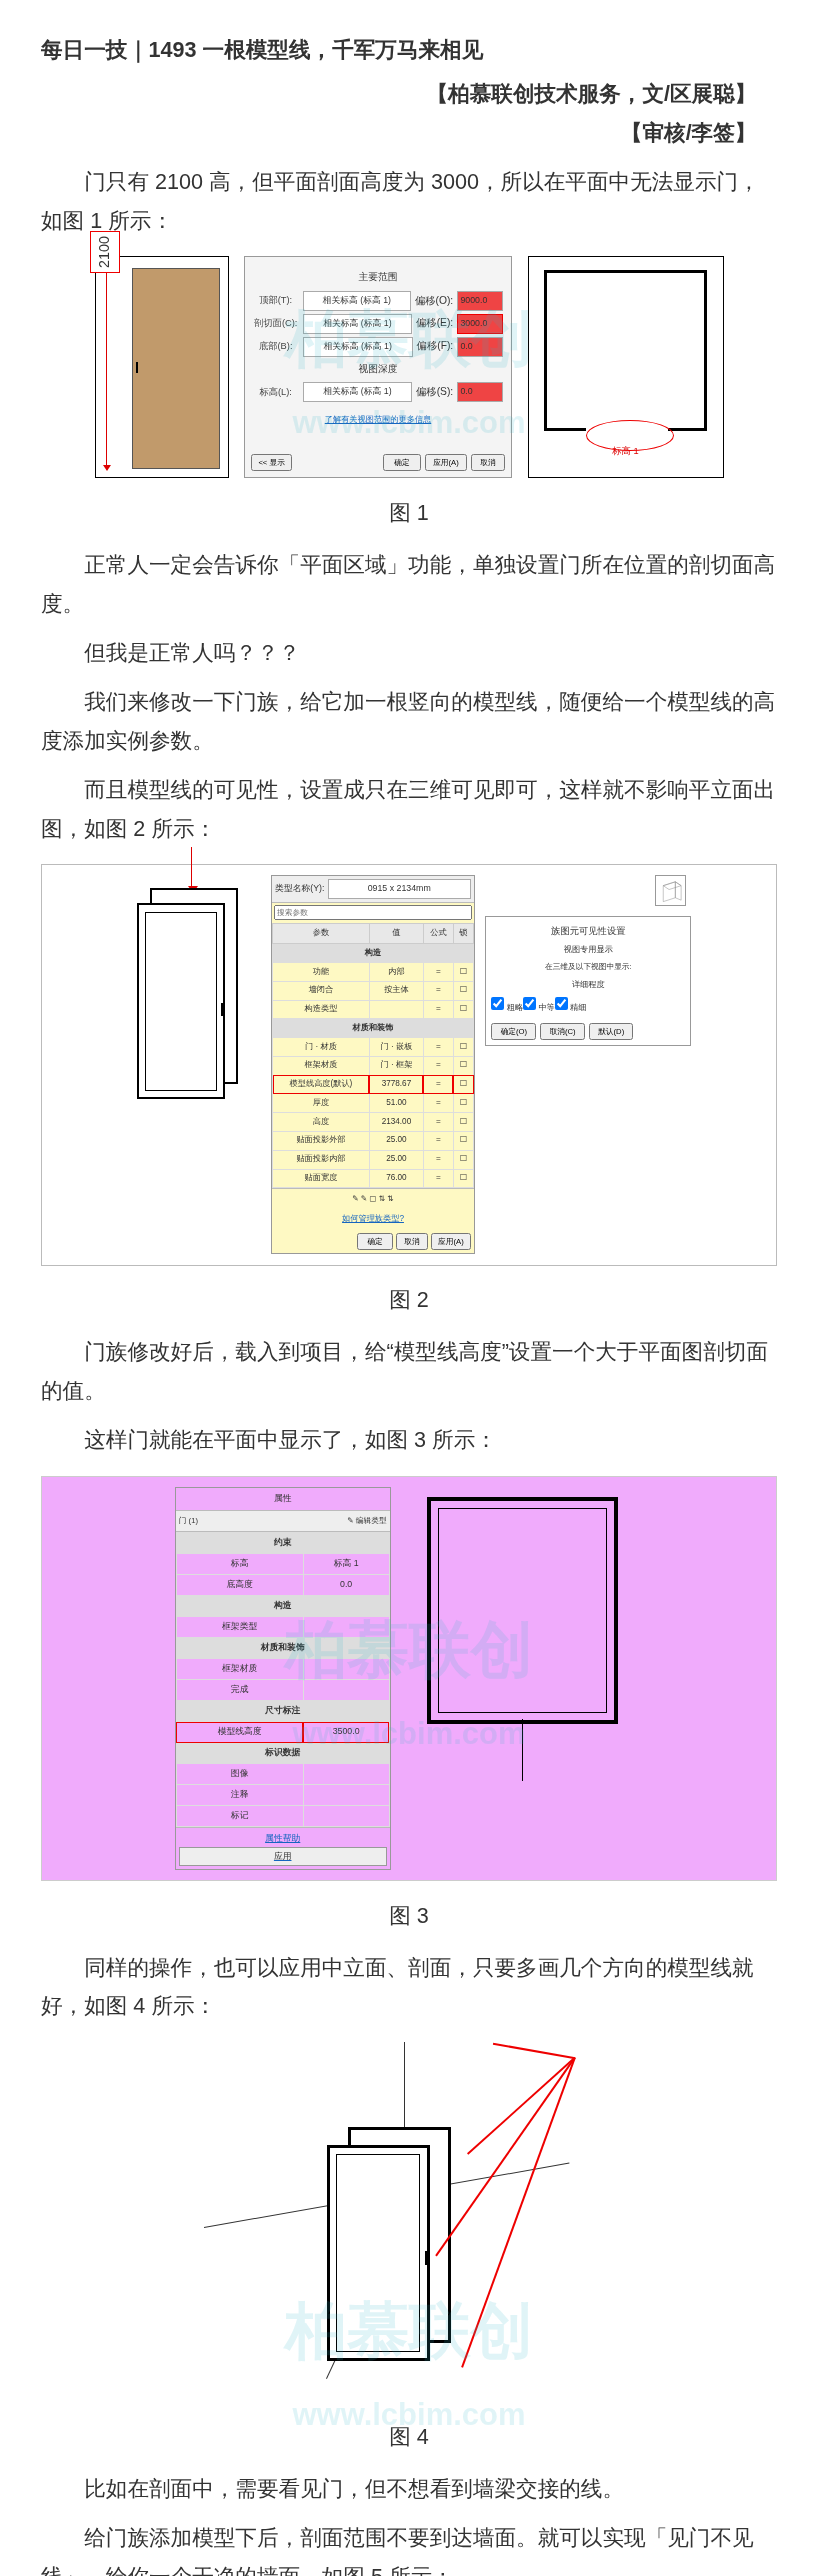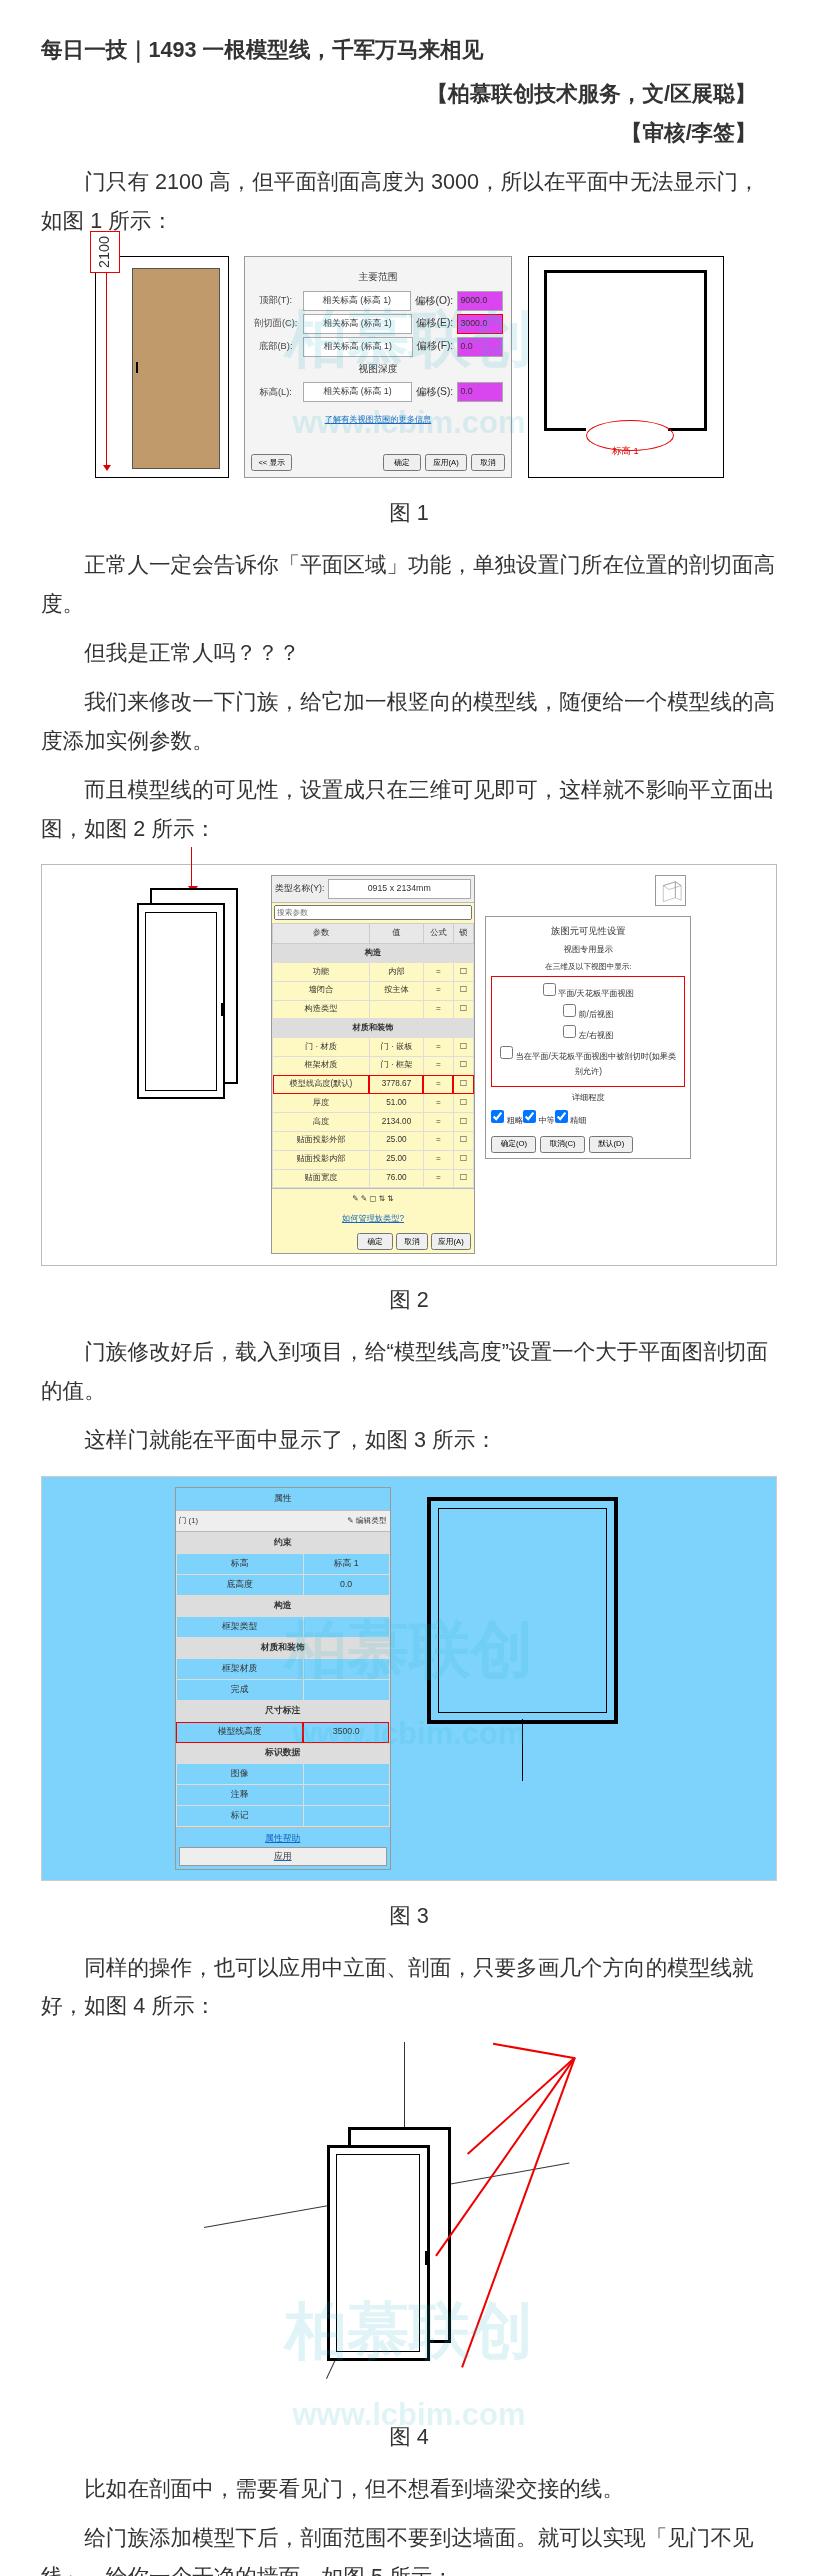--- a/index.html
+++ b/index.html
@@ -98,21 +98,21 @@
   .panel1-label { width: 46px; font-size: 9.3px; color:#444;}
   .panel1-drop {
     flex: 1;
     background: #fff;
     border: 0.5px solid #aaa;
     padding: 1px 3.1px;
     font-size: 8.8px;
   }
   .panel1-input {
     width: 46px;
-    background: #d946ef;
+    background: #ef4444;
     border: 0.5px solid #aaa;
     padding: 1px 2.1px;
     font-size: 8.8px;
     text-align: left;
   }
   .redbox { border: 1.5px solid #e00 !important; }
   .panel1-title { font-size:9.8px; margin:3.1px 0 5.2px; color:#333; }
   .planview {
     width: 196px;
     height: 222px;
@@ -225,21 +225,21 @@
   }
   .vis-panel .vis-title { font-size:9.3px; margin-bottom:4.1px;}
   .vis-panel .vis-opts { border:1.5px solid #e00; padding:4.1px;}
   .vis-panel label { display:block; margin:2.1px 0; font-size:8.2px;}
   .vis-panel .btns { margin-top:5.2px; display:flex; gap:4.1px;}
   .vis-panel button { padding:1.5px 7.2px; font-size:7.7px;}
   
   .fig3-wrap {
     display:flex; gap:20.6px; justify-content:center; align-items:flex-start;
     position:relative;
-    background:#7dd3fc;
+    background:#f0abfc;
     border:0.5px solid #ccc;
     padding:10.3px;
     text-align:center;
   }
   .fig3-left {
     width: 216px;
     border:0.5px solid #999;
     font-size:9.3px;
   }
   .fig3-head {
@@ -484,26 +484,20 @@
         <svg viewBox="0 0 60 60">
             <polygon points="15,20 40,12 40,45 15,53" fill="none" stroke="#888"></polygon>
             <polygon points="40,12 52,20 52,50 40,45" fill="none" stroke="#888"></polygon>
             <polygon points="15,20 40,12 52,20 27,28" fill="none" stroke="#888"></polygon>
           </svg>
       </div>
       <div class="vis-panel" style="margin-top:41px">
         <div class="vis-title">族图元可见性设置</div>
         <div style="font-size:8.2px;margin:2.1px 0">视图专用显示</div>
         <div style="font-size:7.7px;margin:2.1px 0">在三维及以下视图中显示:</div>
-        <div class="vis-opts">
-          <label><input type="checkbox" style=""> <span>平面/天花板平面视图</span></label>
-          <label><input type="checkbox" style=""> <span>前/后视图</span></label>
-          <label><input type="checkbox" style=""> <span>左/右视图</span></label>
-          <label><input type="checkbox" style=""> <span>当在平面/天花板平面视图中被剖切时(如果类别允许)</span></label>
-        </div>
         <div style="font-size:8.2px;margin:4.1px 0 2.1px">详细程度</div>
         <div style="display:flex;gap:0">
           <label><input type="checkbox" checked="" style=""> <span>粗略</span></label>
           <label><input type="checkbox" checked="" style=""> <span>中等</span></label>
           <label><input type="checkbox" checked="" style=""> <span>精细</span></label>
         </div>
         <div class="btns">
           <button>确定(O)</button>
           <button>取消(C)</button>
           <button>默认(D)</button>

